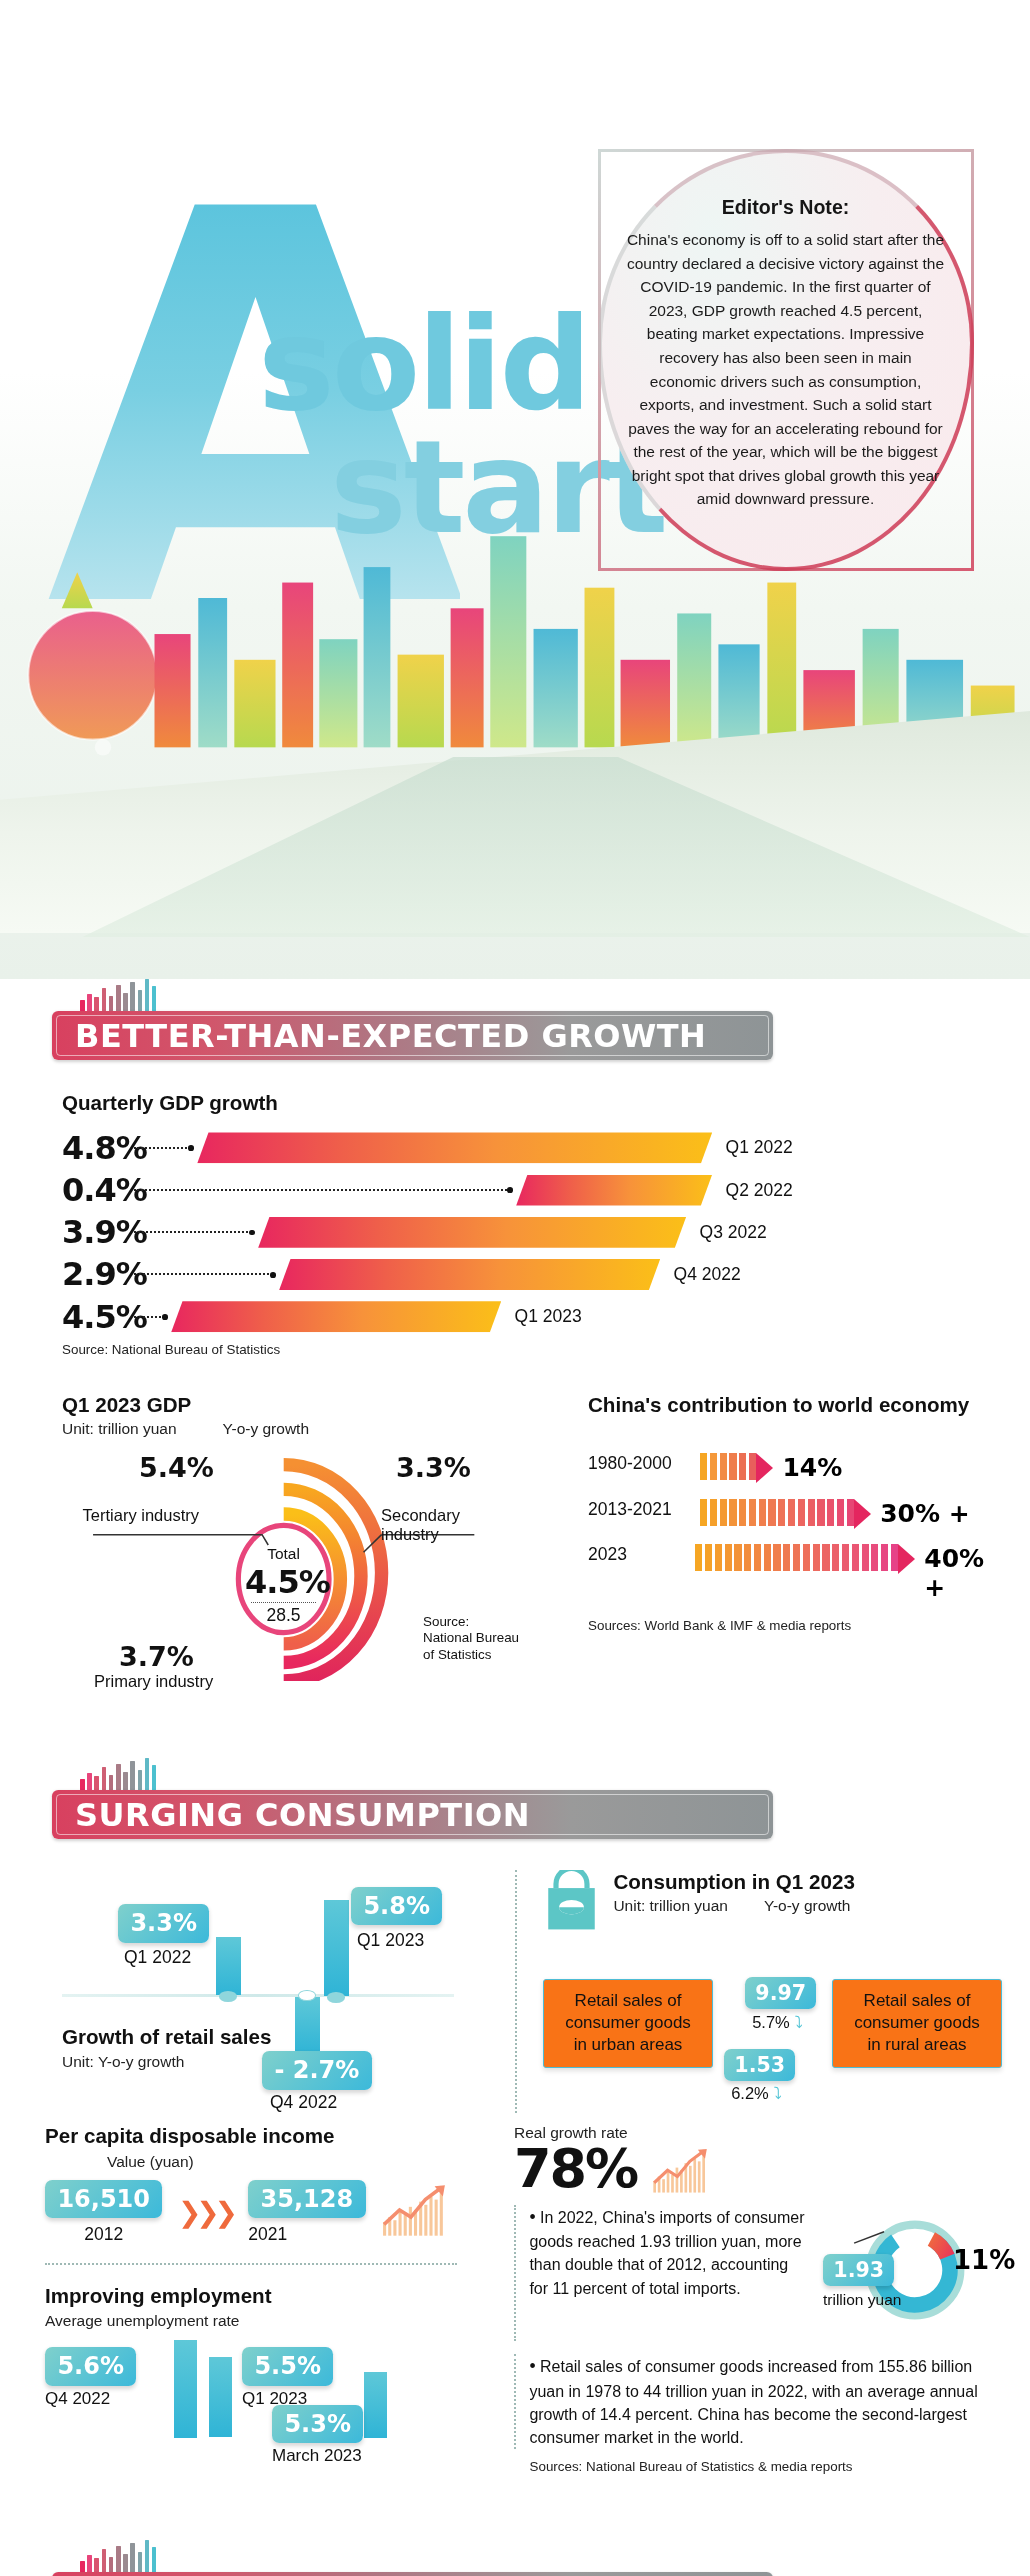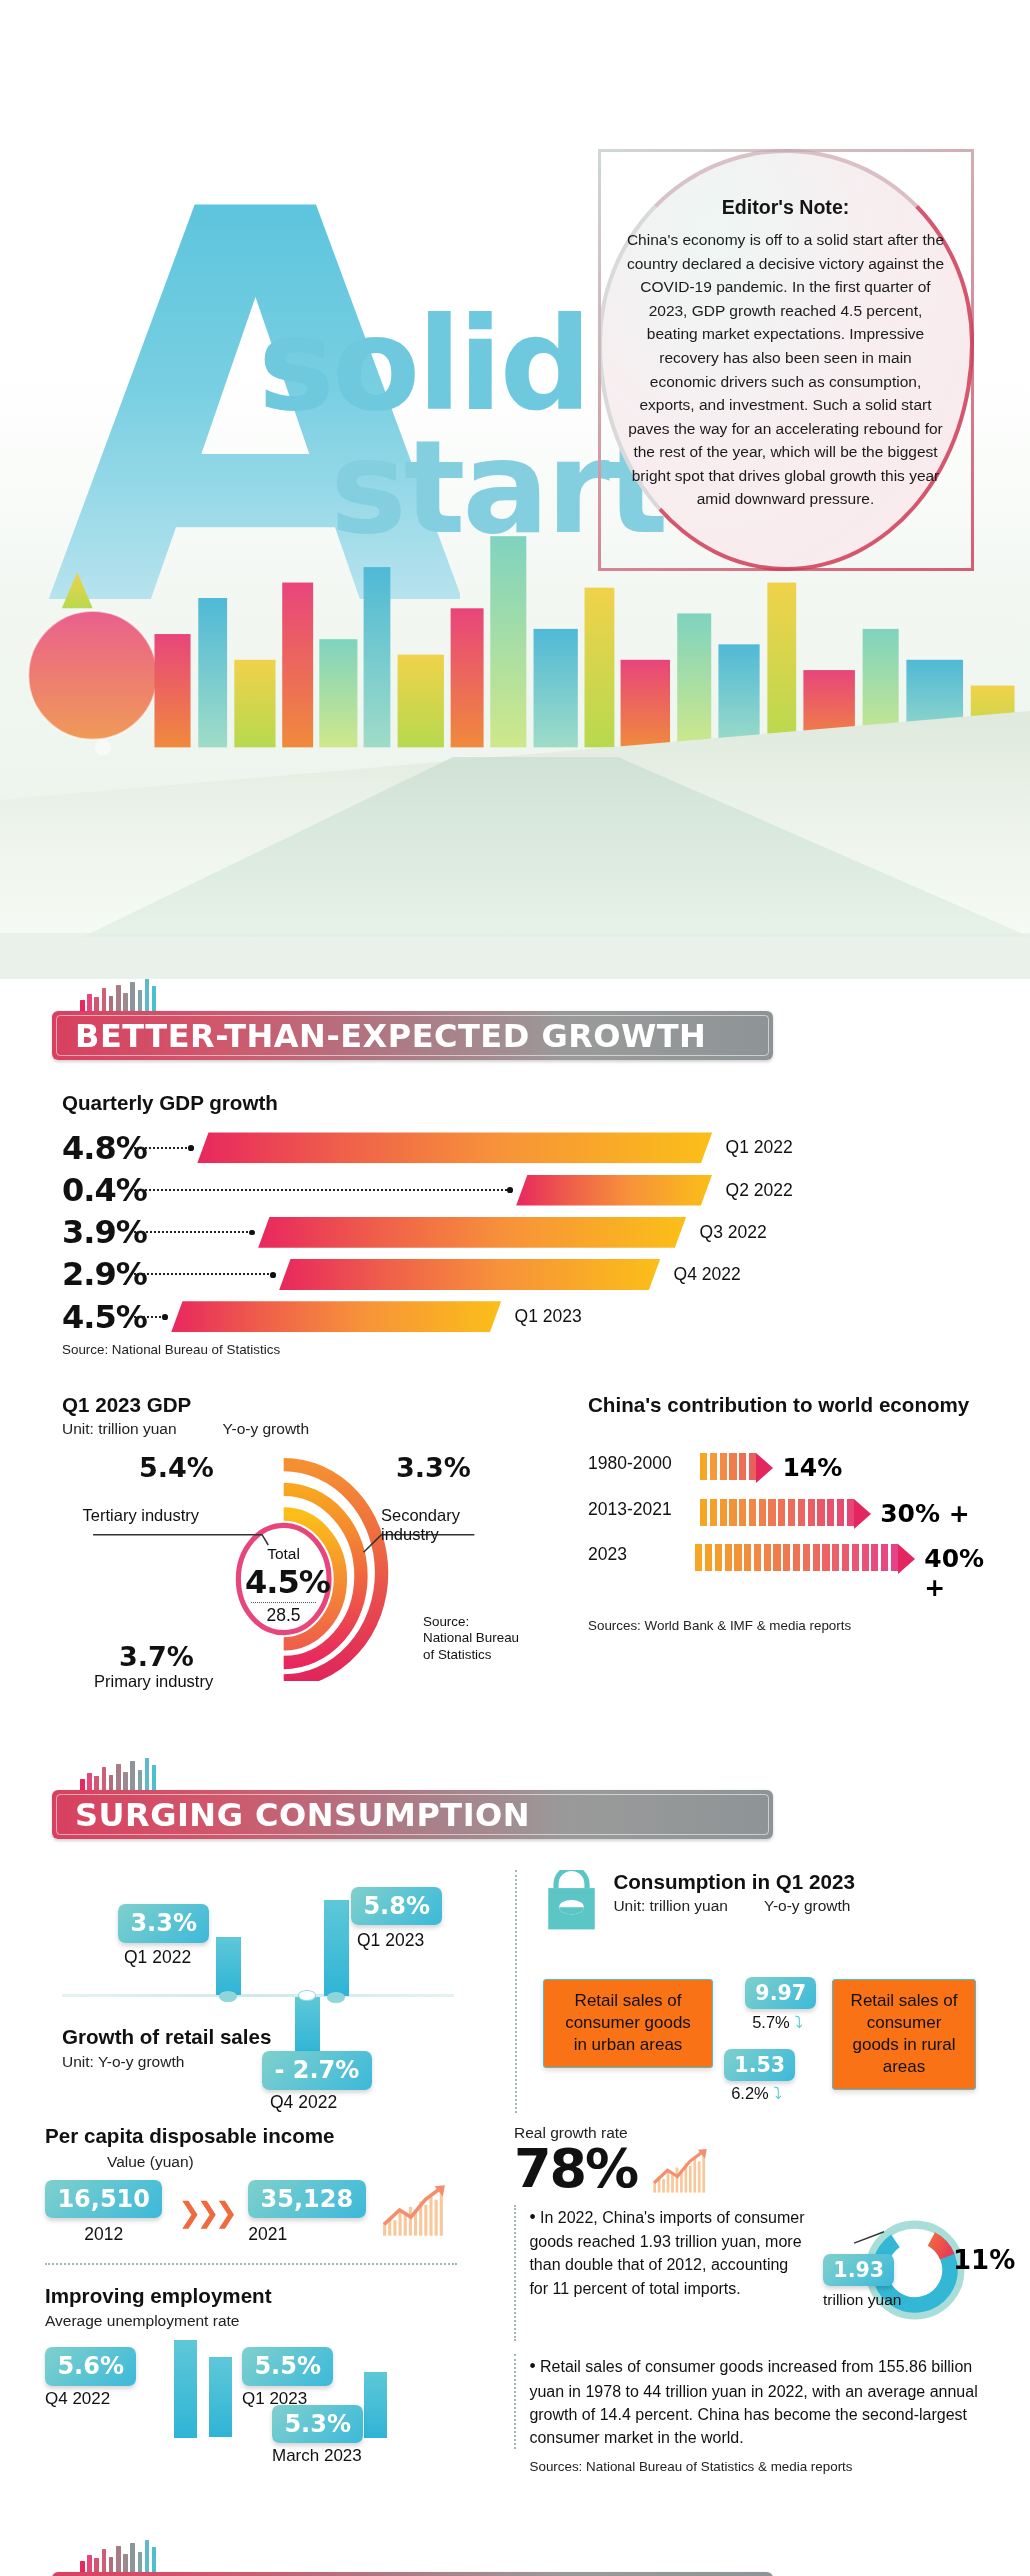--- a/index.html
+++ b/index.html
@@ -429,21 +429,21 @@
 
         <div style="position:relative;margin-top:26px;height:155px;">
           <div class="card" style="position:absolute;left:0;top:20.6px;width:170px;">Retail sales of consumer goods in urban areas</div>
           <div style="position:absolute;left:181px;top:18.5px;margin-left:21px;">
             <span class="pill pill-sm">9.97</span>
             <div style="font-size:16.5px;color:#111;margin-top:4.1px;margin-left:7.2px;">
               <span>5.7%</span>
               <span style="color:#4fc3d4;">⤵</span>
             </div>
           </div>
-          <div class="card" style="position:absolute;left:289px;top:20.6px;width:144px;">Retail sales of consumer goods in rural areas</div>
+          <div class="card" style="position:absolute;left:289px;top:20.6px;width:170px;">Retail sales of consumer goods in rural areas</div>
           <div style="position:absolute;left:181px;top:91px;">
             <span class="pill pill-sm">1.53</span>
             <div style="font-size:16.5px;color:#111;margin-top:3px;margin-left:7.2px;">
               <span>6.2%</span>
               <span style="color:#4fc3d4;">⤵</span>
             </div>
           </div>
         </div>
       </div>
     </div>

